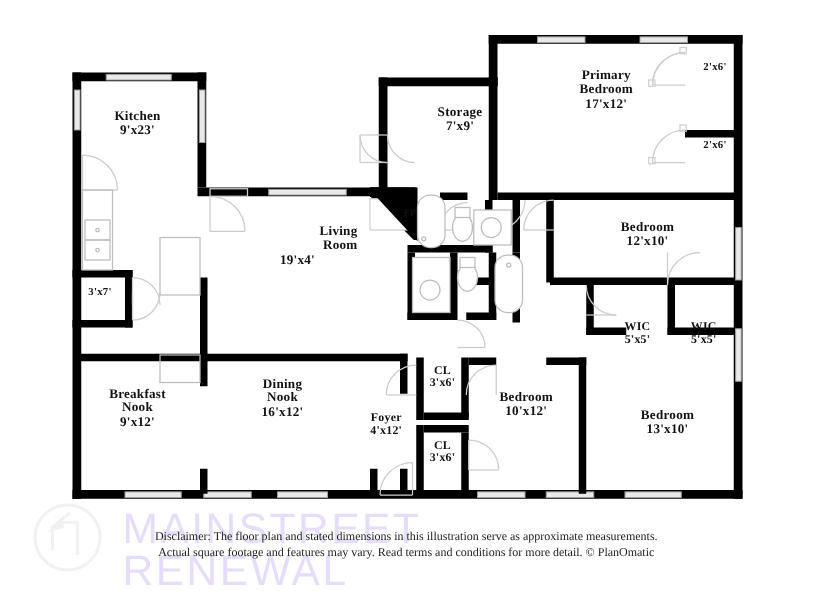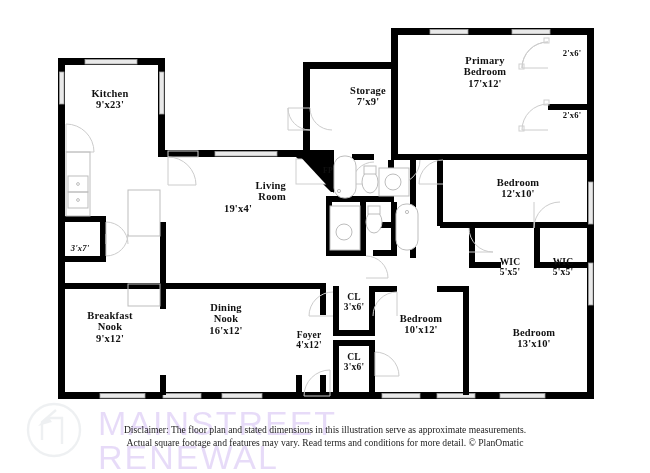--- a/index.html
+++ b/index.html
@@ -281,21 +281,21 @@
 Nook</div><div>16'x12'</div></div>
       <div class="rmlabel sz10" style="left: 278px; top: 330px; width: 62px;"><div style="white-space: pre-line;">Foyer</div><div>4'x12'</div></div>
       <div class="rmlabel sz11" style="left: 378px; top: 313px; width: 86px;"><div style="white-space: pre-line;">Bedroom</div><div>10'x12'</div></div>
       <div class="rmlabel sz11" style="left: 486px; top: 327px; width: 96px;"><div style="white-space: pre-line;">Bedroom</div><div>13'x10'</div></div>
       <div class="rmlabel sz10" style="left: 486px; top: 257px; width: 48px;"><div style="white-space: pre-line;">WIC</div><div>5'x5'</div></div>
       <div class="rmlabel sz10" style="left: 539px; top: 257px; width: 48px;"><div style="white-space: pre-line;">WIC</div><div>5'x5'</div></div>
       <div class="rmlabel sz10" style="left: 334px; top: 292px; width: 40px;"><div style="white-space: pre-line;">CL</div><div>3'x6'</div></div>
       <div class="rmlabel sz10" style="left: 334px; top: 352px; width: 40px;"><div style="white-space: pre-line;">CL</div><div>3'x6'</div></div>
       <div class="rmlabel sz9" style="left: 552px; top: 49px; width: 40px;"><div>2'x6'</div></div>
       <div class="rmlabel sz9" style="left: 552px; top: 111px; width: 40px;"><div>2'x6'</div></div>
-      <div class="rmlabel sz9" style="left: 60px; top: 244px; width: 40px; font-style: italic;"><div>3'x7'</div></div>
+      <div class="rmlabel sz9" style="left: 60px; top: 229px; width: 40px;"><div>3'x7'</div></div>
       <div class="rmlabel sz8" style="left: 299px; top: 167px; width: 22px; margin-left: 18px;"><div style="white-space: pre-line;">FP</div></div>
     </div>
 
   <div id="watermark">
     <svg width="70" height="58" viewBox="0 0 70 58">
       <circle cx="32" cy="30" r="26" fill="none" stroke="#9aa7b0" stroke-width="2.4"></circle>
       <path d="M20,40 L20,22 L34,10" fill="none" stroke="#9aa7b0" stroke-width="2.4"></path>
       <path d="M26,18 L40,18 L40,44" fill="none" stroke="#9aa7b0" stroke-width="2.4"></path>
       <path d="M16,26 L26,16 L30,22 Z" fill="#9aa7b0"></path>
     </svg>

